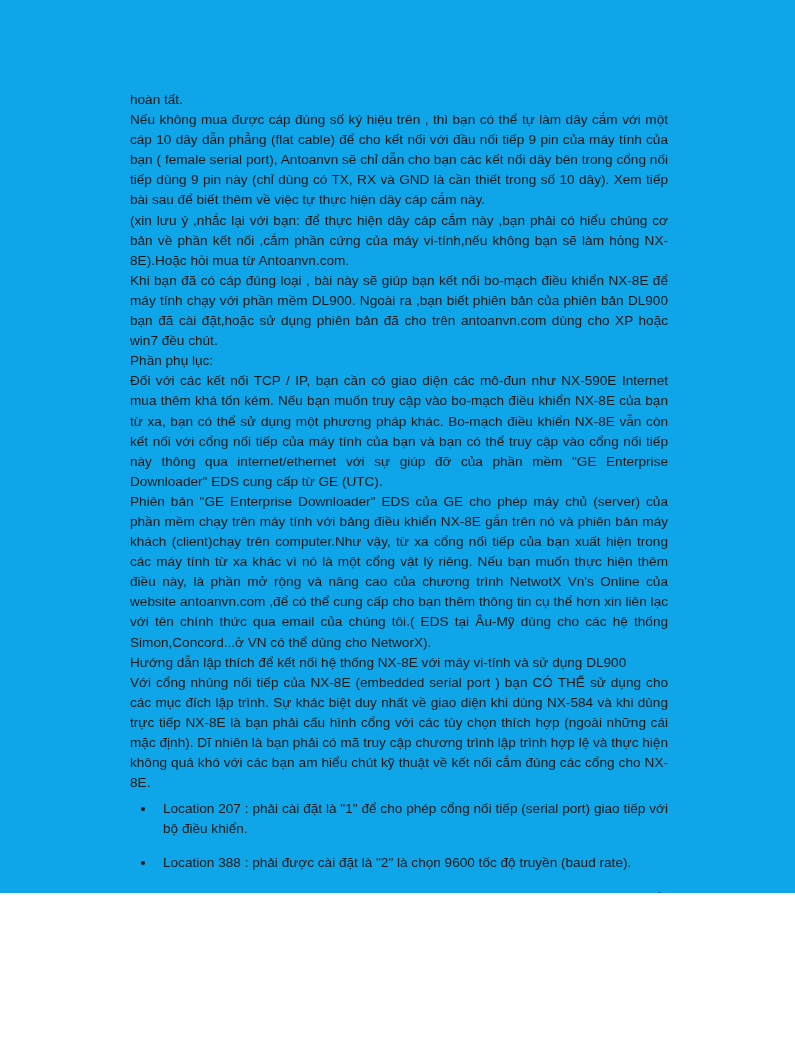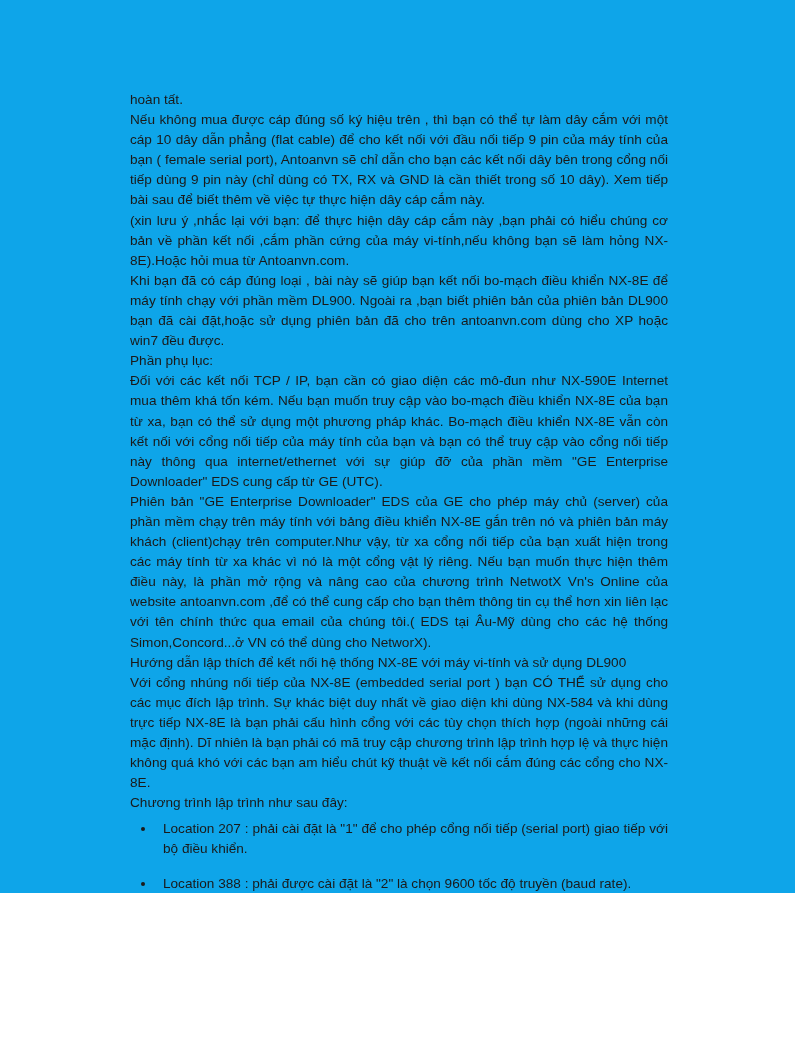--- a/index.html
+++ b/index.html
@@ -50,27 +50,26 @@
   }
 </style>
 </head>
 <body>
 
 <div class="page">
   <div class="content">
     <p>hoàn tất.</p>
     <p>Nếu không mua được cáp đúng số ký hiệu trên , thì bạn có thể tự làm dây cắm với một cáp 10 dây dẫn phẳng (flat cable) để cho kết nối với đầu nối tiếp 9 pin của máy tính của bạn ( female serial port), Antoanvn sẽ chỉ dẫn cho bạn các kết nối dây bên trong cổng nối tiếp dùng 9 pin này (chỉ dùng có TX, RX và GND là cần thiết trong số 10 dây). Xem tiếp bài sau để biết thêm về việc tự thực hiện dây cáp cắm này.</p>
     <p>(xin lưu ý ,nhắc lại với bạn: để thực hiện dây cáp cắm này ,bạn phải có hiểu chúng cơ bản về phần kết nối ,cắm phần cứng của máy vi-tính,nếu không bạn sẽ làm hỏng NX-8E).Hoặc hỏi mua từ Antoanvn.com.</p>
-    <p>Khi bạn đã có cáp đúng loại , bài này sẽ giúp bạn kết nối bo-mạch điều khiển NX-8E để máy tính chạy với phần mềm DL900. Ngoài ra ,bạn biết phiên bản của phiên bản DL900 bạn đã cài đặt,hoặc sử dụng phiên bản đã cho trên antoanvn.com dùng cho XP hoặc win7 đều được.</p>
+    <p>Khi bạn đã có cáp đúng loại , bài này sẽ giúp bạn kết nối bo-mạch điều khiển NX-8E để máy tính chạy với phần mềm DL900. Ngoài ra ,bạn biết phiên bản của phiên bản DL900 bạn đã cài đặt,hoặc sử dụng phiên bản đã cho trên antoanvn.com dùng cho XP hoặc win7 đều chút.</p>
     <p>Phần phụ lục:</p>
     <p>Đối với các kết nối TCP / IP, bạn cần có giao diện các mô-đun như NX-590E Internet mua thêm khá tốn kém. Nếu bạn muốn truy cập vào bo-mạch điều khiển NX-8E của bạn từ xa, bạn có thể sử dụng một phương pháp khác. Bo-mạch điều khiển NX-8E vẫn còn kết nối với cổng nối tiếp của máy tính của bạn và bạn có thể truy cập vào cổng nối tiếp này thông qua internet/ethernet với sự giúp đỡ của phần mềm "GE Enterprise Downloader" EDS cung cấp từ GE (UTC).</p>
     <p>Phiên bản "GE Enterprise Downloader" EDS của GE cho phép máy chủ (server) của phần mềm chạy trên máy tính với bảng điều khiển NX-8E gắn trên nó và phiên bản máy khách (client)chạy trên computer.Như vậy, từ xa cổng nối tiếp của bạn xuất hiện trong các máy tính từ xa khác vì nó là một cổng vật lý riêng. Nếu bạn muốn thực hiện thêm điều này, là phần mở rộng và nâng cao của chương trình NetwotX Vn's Online của website antoanvn.com ,để có thể cung cấp cho bạn thêm thông tin cụ thể hơn xin liên lạc với tên chính thức qua email của chúng tôi.( EDS tại Âu-Mỹ dùng cho các hệ thống Simon,Concord...ở VN có thể dùng cho NetworX).</p>
     <p>Hướng dẫn lập thích để kết nối hệ thống NX-8E với máy vi-tính và sử dụng DL900</p>
     <p>Với cổng nhúng nối tiếp của NX-8E (embedded serial port ) bạn CÓ THỂ sử dụng cho các mục đích lập trình. Sự khác biệt duy nhất về giao diện khi dùng NX-584 và khi dùng trực tiếp NX-8E là bạn phải cấu hình cổng với các tùy chọn thích hợp (ngoài những cái mặc định). Dĩ nhiên là bạn phải có mã truy cập chương trình lập trình hợp lệ và thực hiện không quá khó với các bạn am hiểu chút kỹ thuật về kết nối cắm đúng các cổng cho NX-8E.</p>
-    <p>Chương trình lập trình như sau đây:</p>
     <ul>
       <li>Location 207 : phải cài đặt là "1" để cho phép cổng nối tiếp (serial port) giao tiếp với bộ điều khiển.</li>
       <li>Location 388 : phải được cài đặt là "2" là chọn 9600 tốc độ truyền (baud rate).</li>
       <li>Location 209 : phải cài đặt "0" là chọn định dạng nhị phân ( Binary format). .Tiếp theo là lập trình cho :</li>
     </ul>
   </div>
   <div class="page-number">351</div>
 </div>
 
 </body></html>

